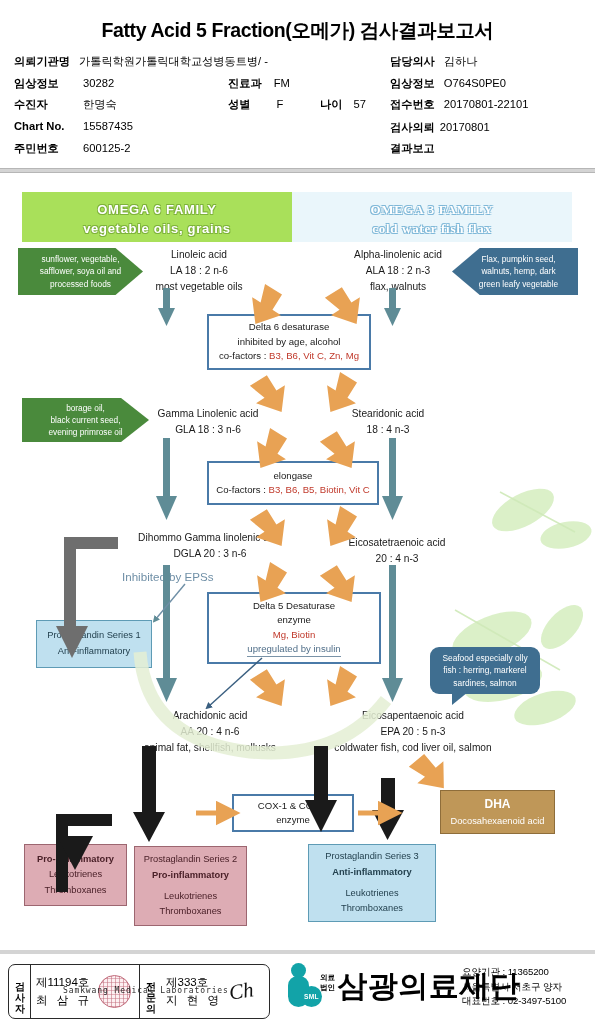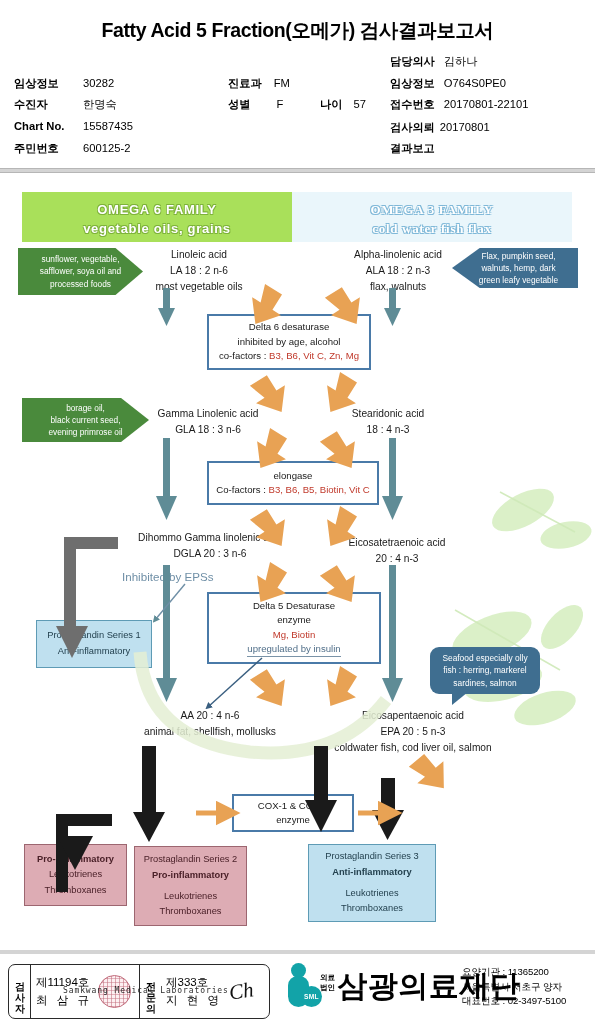--- a/index.html
+++ b/index.html
@@ -245,20 +245,24 @@
     letter-spacing: -0.1px;
   }
 </style>
 </head>
 <body>
 
 <div class="report-title">Fatty Acid 5 Fraction(오메가) 검사결과보고서</div>
 
 <div class="hdr">
 
+  <div class="hdr-row" style="left:14px; top:0;">
+    <span class="hdr-lbl">의뢰기관명</span>
+    <span class="hdr-val" style="margin-left:6px;">가톨릭학원가톨릭대학교성병동트병/ -</span>
+  </div>
   <div class="hdr-row" style="left:14px; top:22px;">
     <span class="hdr-lbl" style="width:66px;">임상정보</span>
     <span class="hdr-val">30282</span>
   </div>
   <div class="hdr-row" style="left:14px; top:43px;">
     <span class="hdr-lbl" style="width:66px;">수진자</span>
     <span class="hdr-val">한명숙</span>
   </div>
   <div class="hdr-row" style="left:14px; top:66px;">
     <span class="hdr-lbl" style="width:66px;">Chart No.</span>
@@ -332,21 +336,21 @@
     <div>cold water fish flax</div>
   </div>
 
   <div class="dg callout callout-green" style="left:18px; top:68px; width:125px; height:47px;">
     <div>
       <div>sunflower, vegetable,</div>
       <div>safflower, soya oil and</div>
       <div>processed foods</div>
     </div>
   </div>
-  <div class="dg callout callout-blue" style="left:452px; top:68px; width:126px; height:40px;">
+  <div class="dg callout callout-blue" style="left:452px; top:68px; width:126px; height:47px;">
     <div>
       <div>Flax, pumpkin seed,</div>
       <div>walnuts, hemp, dark</div>
       <div>green leafy vegetable</div>
     </div>
   </div>
 
   <div class="dg metab" style="left:124px; top:67px; width:150px;">
     <div>Linoleic acid</div>
     <div>LA 18 : 2  n-6</div>
@@ -414,34 +418,39 @@
   </div>
 
   <div class="dg bubble" style="left:430px; top:467px; width:110px; height:47px;">
     <div>Seafood especially olly</div>
     <div>fish : herring, markerel</div>
     <div>sardines, salmon</div>
   </div>
   <div class="bubble-tail" style="left:452px; top:512px;"></div>
 
   <div class="dg metab" style="left:110px; top:528px; width:200px;">
+    <div>Arachidonic acid</div>
     <div>AA 20 : 4  n-6</div>
     <div>animal fat, shellfish, mollusks</div>
   </div>
   <div class="dg metab" style="left:308px; top:528px; width:210px;">
     <div>Eicosapentaenoic acid</div>
     <div>EPA 20 : 5  n-3</div>
     <div>coldwater fish, cod liver oil, salmon</div>
   </div>
 
   <div class="dg enzbox" style="left:232px; top:614px; width:122px; height:38px;">
     <div>COX-1 &amp; COX-2</div>
     <div>enzyme</div>
   </div>
 
+  <div class="dg outbox box-tan" style="left:440px; top:610px; width:115px; height:44px;">
+    <div class="bold" style="font-size:12px;">DHA</div>
+    <div>Docosahexaenoid acid</div>
+  </div>
 
   <div class="dg outbox box-pink" style="left:24px; top:664px; width:103px; height:62px;">
     <div class="bold">Pro-inflammatory</div>
     <div>Leukotrienes</div>
     <div>Thromboxanes</div>
   </div>
   <div class="dg outbox box-pink" style="left:134px; top:666px; width:113px; height:80px;">
     <div>Prostaglandin Series 2</div>
     <div class="bold">Pro-inflammatory</div>
     <div class="sp"></div>

